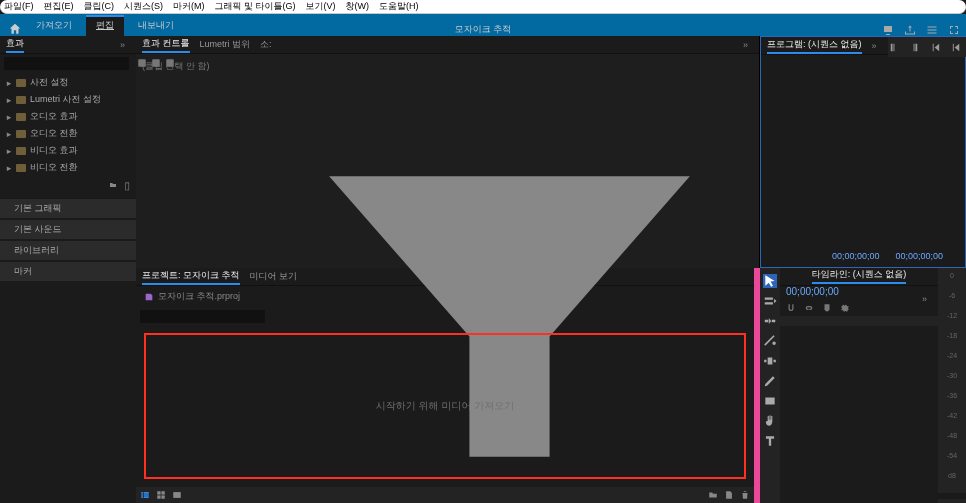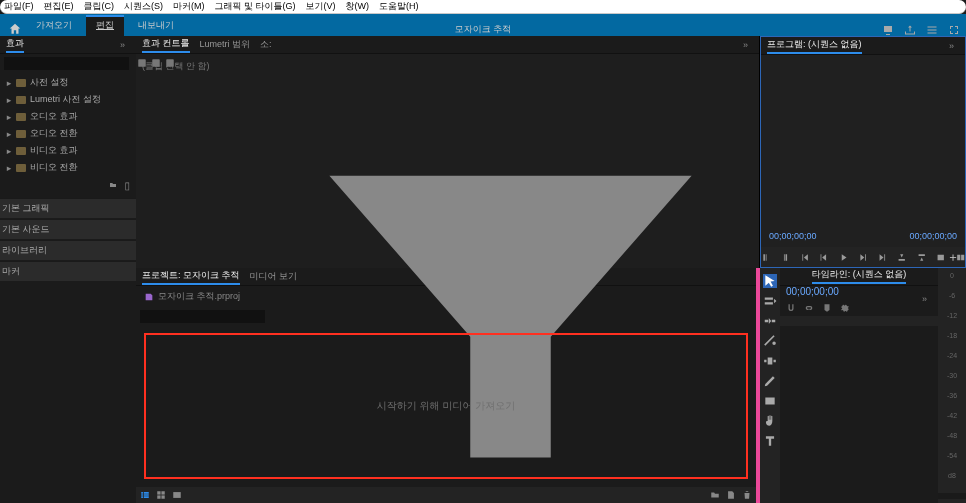--- a/index.html
+++ b/index.html
@@ -17,23 +17,23 @@
   .ws-item.active { background: #1b1b1b; border-top: 2px solid #2d8ceb; padding-top: 2px; text-decoration: underline; }
   .ws-title { position: absolute; left: 50%; transform: translateX(-50%); color: #ccc; }
   .ws-right { position: absolute; right: 6px; display: flex; gap: 10px; }
   .ws-right svg { width: 12px; height: 12px; fill: #aaa; }
 
   
   .app { display: grid; grid-template-columns: 136px 624px 206px; grid-template-rows: 232px 235px; }
 
   
   .panel-a { border-right: 1px solid #000; display: flex; flex-direction: column; }
-  .panel-b { border: 1px solid #2d66b7; display: flex; flex-direction: column; }
+  .panel-b { border: 1px solid #2d66b7; display: flex; flex-direction: row; }
   .panel-c { grid-row: 1 / span 2; display: flex; flex-direction: column; }
-  .panel-d { border-right: 4px solid #ec4899; display: flex; flex-direction: column; }
+  .panel-d { border-right: 6px solid #ec4899; display: flex; flex-direction: column; }
   .panel-e { display: flex; }
 
   .tabs { height: 18px; display: flex; align-items: center; gap: 10px; padding: 0 6px; border-bottom: 1px solid #111; color: #999; }
   .tab { cursor: pointer; white-space: nowrap; }
   .tab.active { color: #eee; border-bottom: 2px solid #2d8ceb; padding-bottom: 1px; }
   .tab-menu { margin-left: auto; width: 10px; height: 10px; color: #888; }
 
   .searchbar { height: 18px; display: flex; align-items: center; padding: 0 4px; gap: 4px; }
   .search-in { flex: 1; background: #111; border: none; color: #ccc; font-size: 9px; padding: 2px 4px; height: 13px; }
 
@@ -48,21 +48,21 @@
   .transport { height: 20px; display: flex; align-items: center; justify-content: center; gap: 10px; background: #232323; position: relative; }
   .transport .plus { position: absolute; right: 6px; color: #ccc; font-size: 12px; }
   .t-ico { width: 11px; height: 11px; fill: #9a9a9a; }
 
   
   .fx-list { padding: 2px 4px; }
   .fx-row { display: flex; align-items: center; gap: 4px; padding: 2px 2px; color: #aaa; cursor: pointer; }
   .fx-caret { width: 6px; text-align: center; color: #888; }
   .fx-folder { width: 10px; height: 8px; background: #6e5e3a; border-radius: 1px; }
   .fx-sections { margin-top: 6px; }
-  .fx-sec { background: #2b2b2b; border-top: 1px solid #1a1a1a; padding: 3px 2px; color: #aaa; cursor: pointer; margin-bottom:1px;}
+  .fx-sec { background: #2b2b2b; border-top: 1px solid #1a1a1a; padding: 3px 14px; color: #aaa; cursor: pointer; margin-bottom:1px;}
   .fx-newbin { height: 14px; display:flex; justify-content:flex-end; align-items:center; gap:6px; padding:0 6px; color:#888; }
   .fx-newbin svg{width:10px;height:8px;fill:#888;}
   .preset-icons { display:flex; gap:4px; margin-left:4px;}
   .preset-icons svg{width:10px;height:10px;fill:#777;}
 
   
   .proj-head { padding: 4px 8px; color: #888; display:flex; align-items:center; gap:4px;}
   .proj-head .sicon{width:10px;height:10px;fill:#888;}
   .dropzone { margin: 8px; flex: 1; border: 2px solid #ff3020; display: flex; align-items: center; justify-content: center; text-align: center; color: #6f6f6f; font-size: 10px; padding: 4px; }
   .proj-footer { height: 16px; background: #232323; display: flex; align-items: center; gap: 6px; padding: 0 4px; }

